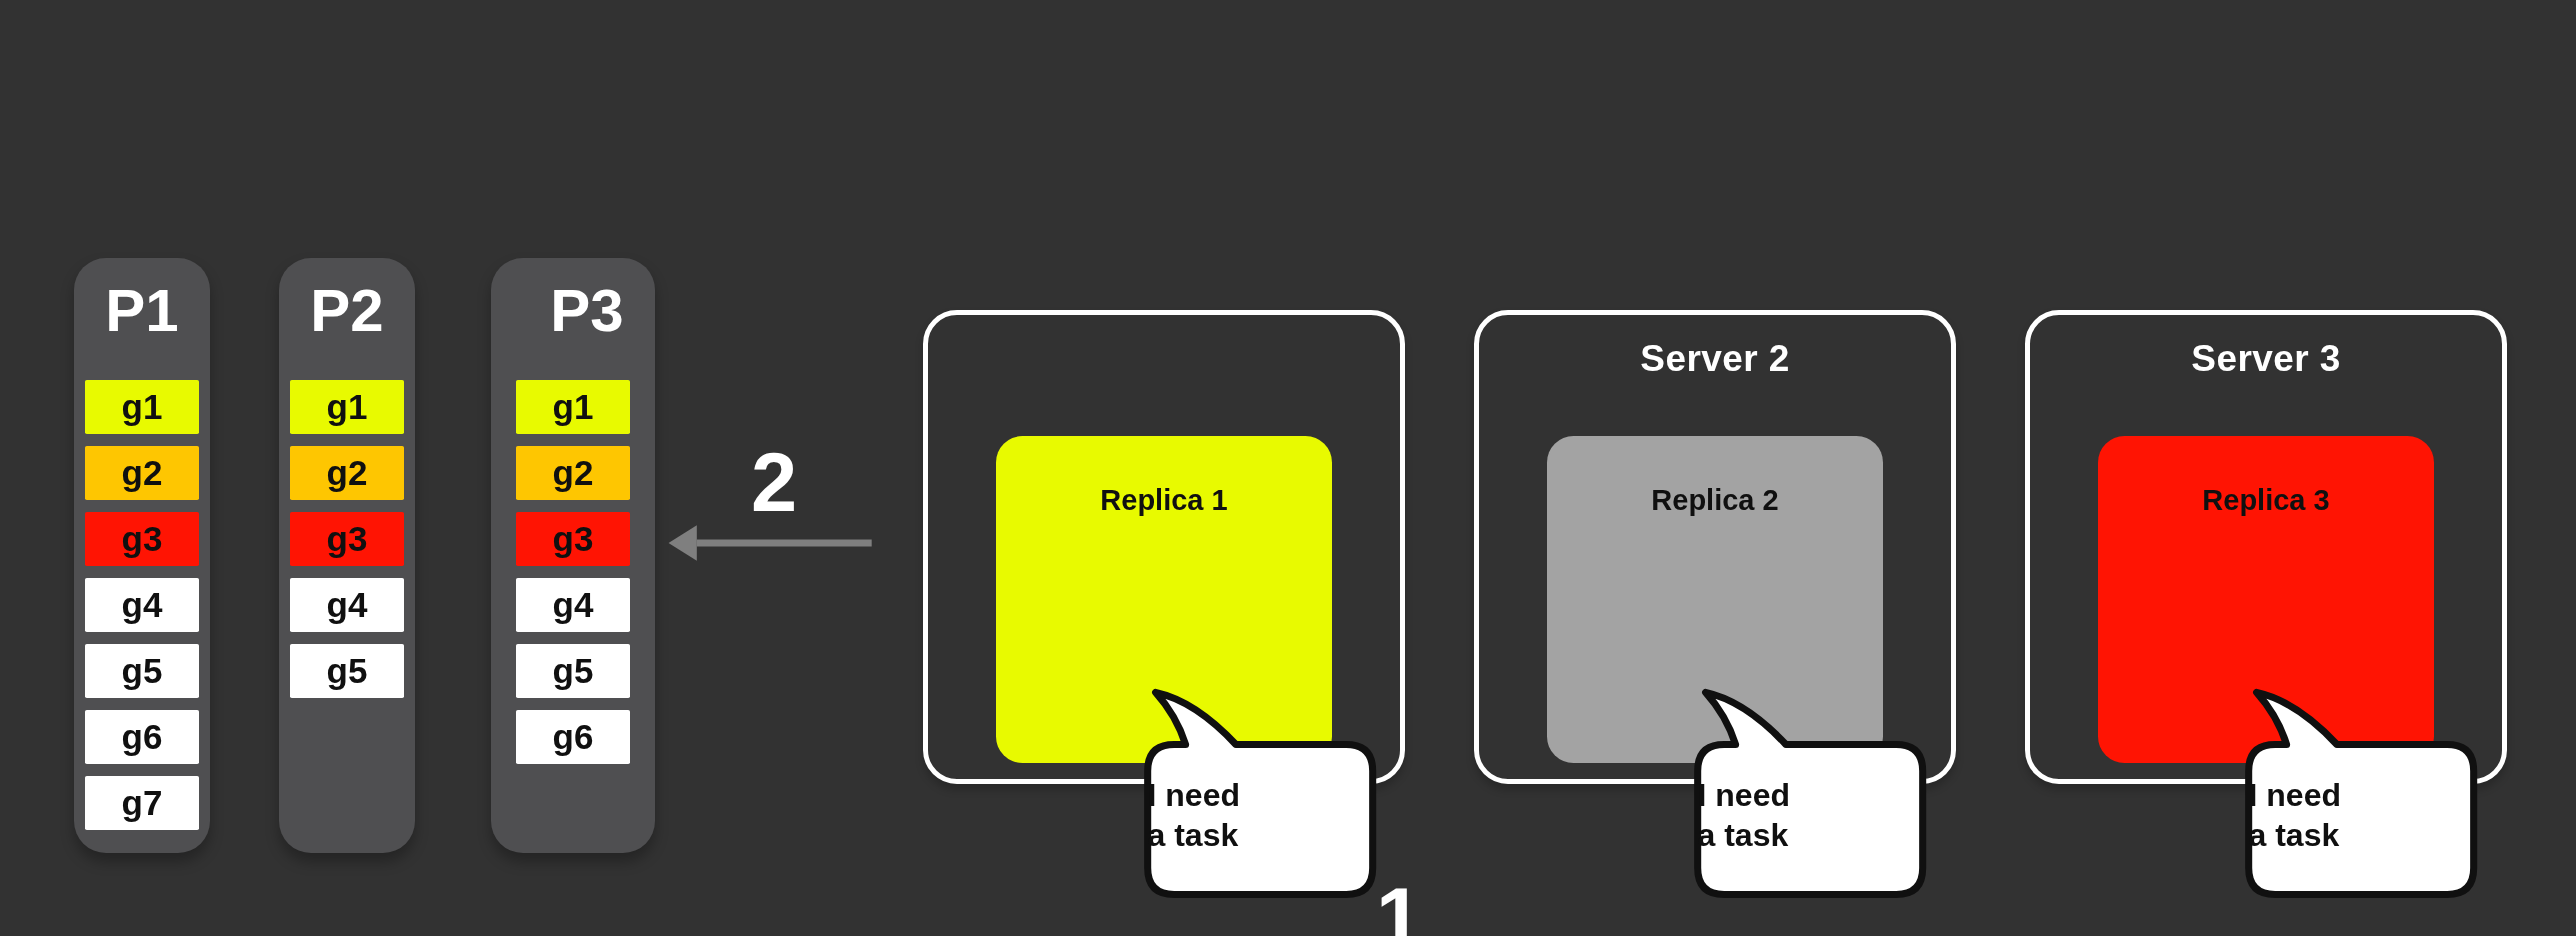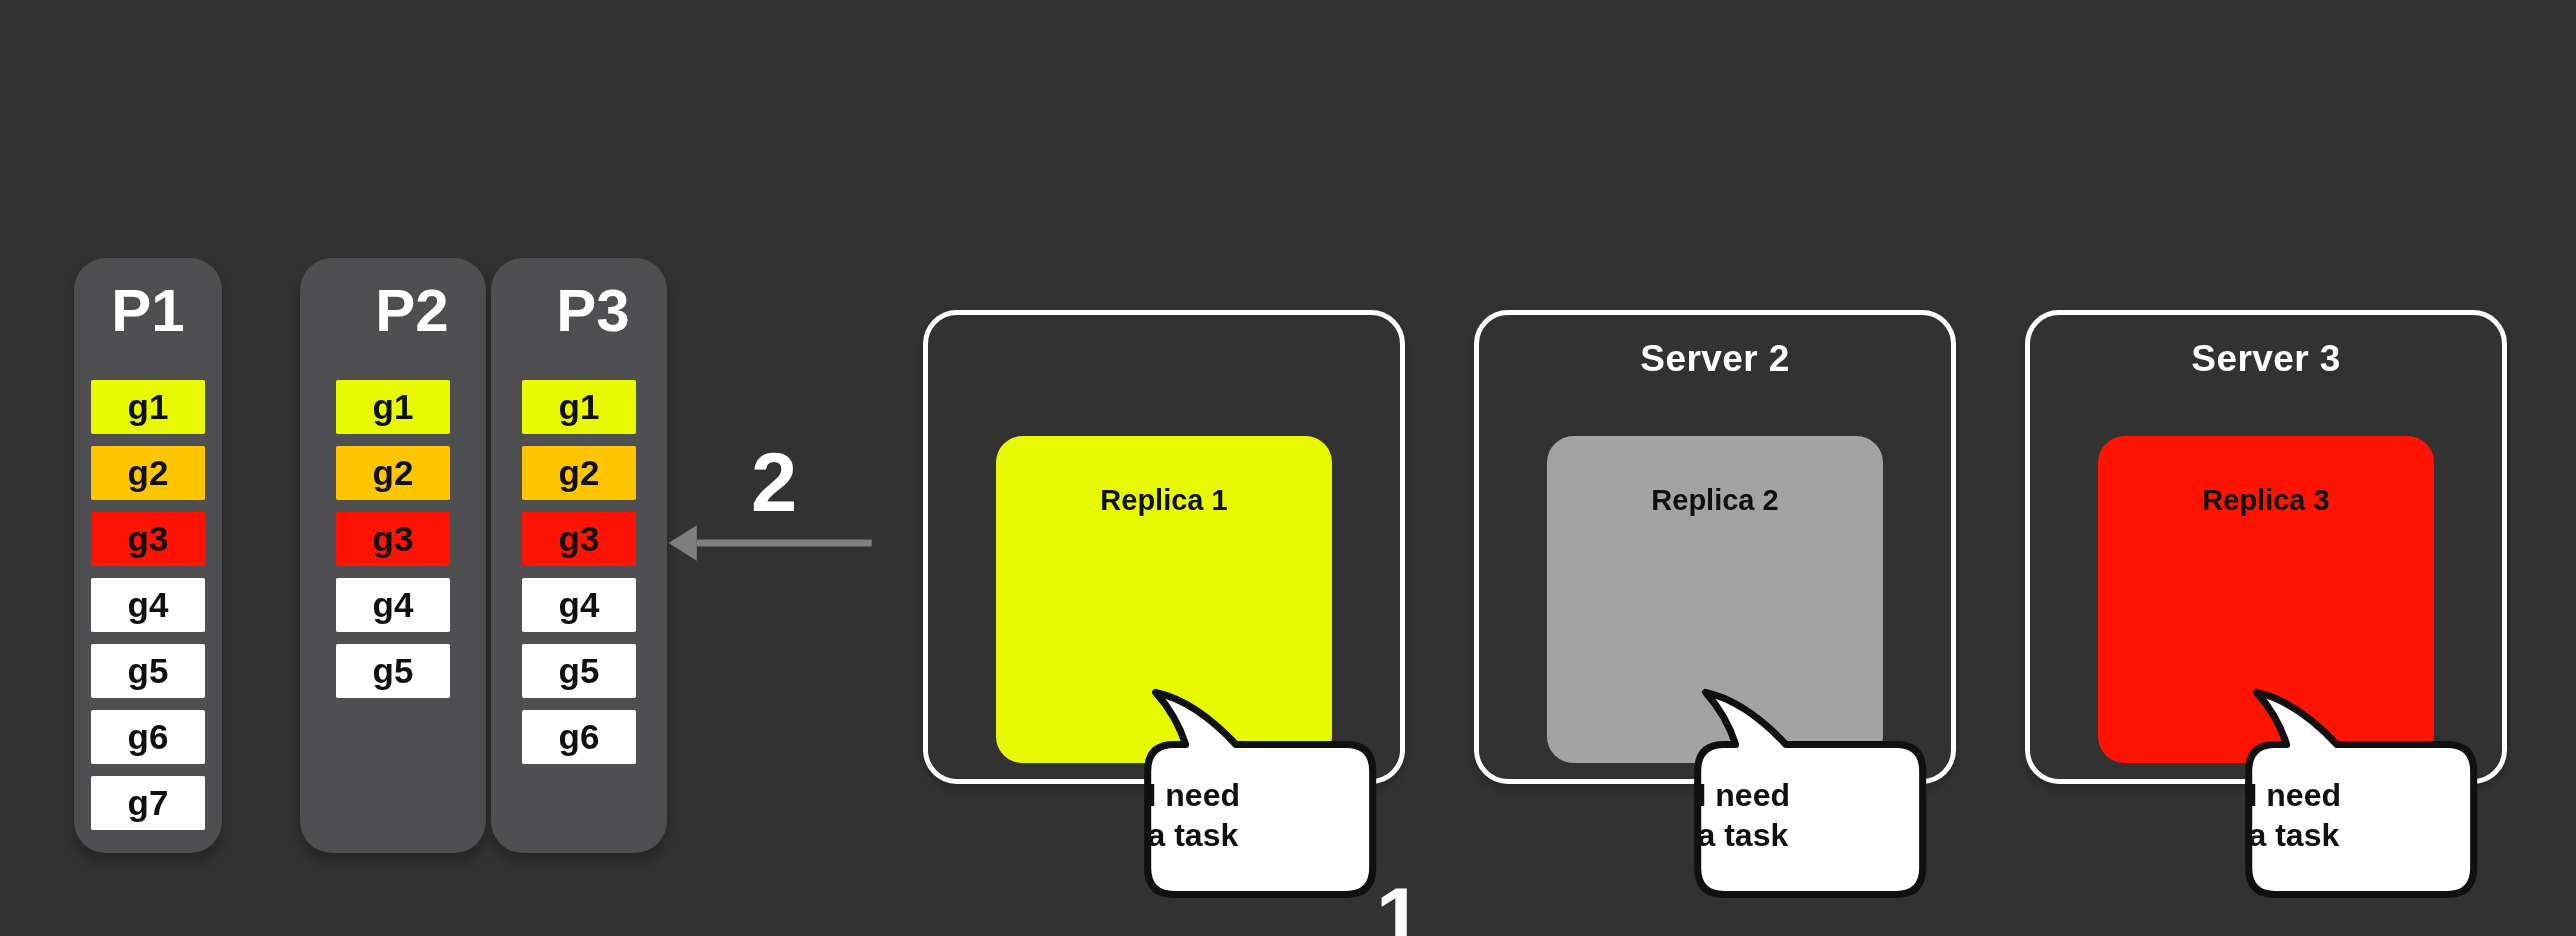--- a/index.html
+++ b/index.html
@@ -1,23 +1,23 @@
 <!DOCTYPE html>
 <html style="font-size:14px"><head>
 <meta charset="utf-8">
 <style>
   html,body{margin:0;padding:0;background:#323232;}
   #canvas{position:relative;width:2576px;height:937px;overflow:hidden;
           font-family:"Liberation Sans",sans-serif;background:#323232;}
 
   
-  .partition{position:absolute;top:258px;width:148px;height:595px;
+  .partition{position:absolute;top:258px;width:136px;height:595px;
              background:#4f4f51;border-radius:32px;
              box-shadow:0 8.8px 14px rgba(0,0,0,.28);}
-  .col-0{left:74px;} .col-1{left:300px;padding-left:38px;} .col-2{left:491px;padding-left:28px;}
+  .col-0{left:74px;} .col-1{left:279px;} .col-2{left:491px;padding-left:28px;}
   .phdr{margin-top:8.8px;height:88px;line-height:88px;text-align:center;
         color:#ffffff;font-size:60px;font-weight:bold;}
   .tasks{position:absolute;top:122px;left:0;right:0;
          display:flex;flex-direction:column;align-items:center;gap:12px;}
   .task{width:114px;height:54px;border-radius:1.8px;text-align:center;
         font-size:35px;font-weight:bold;line-height:54px;color:#101010;}
 
   
   .step2{position:absolute;left:712px;top:435px;width:124px;text-align:center;
          color:#ffffff;font-size:83px;font-weight:bold;}

